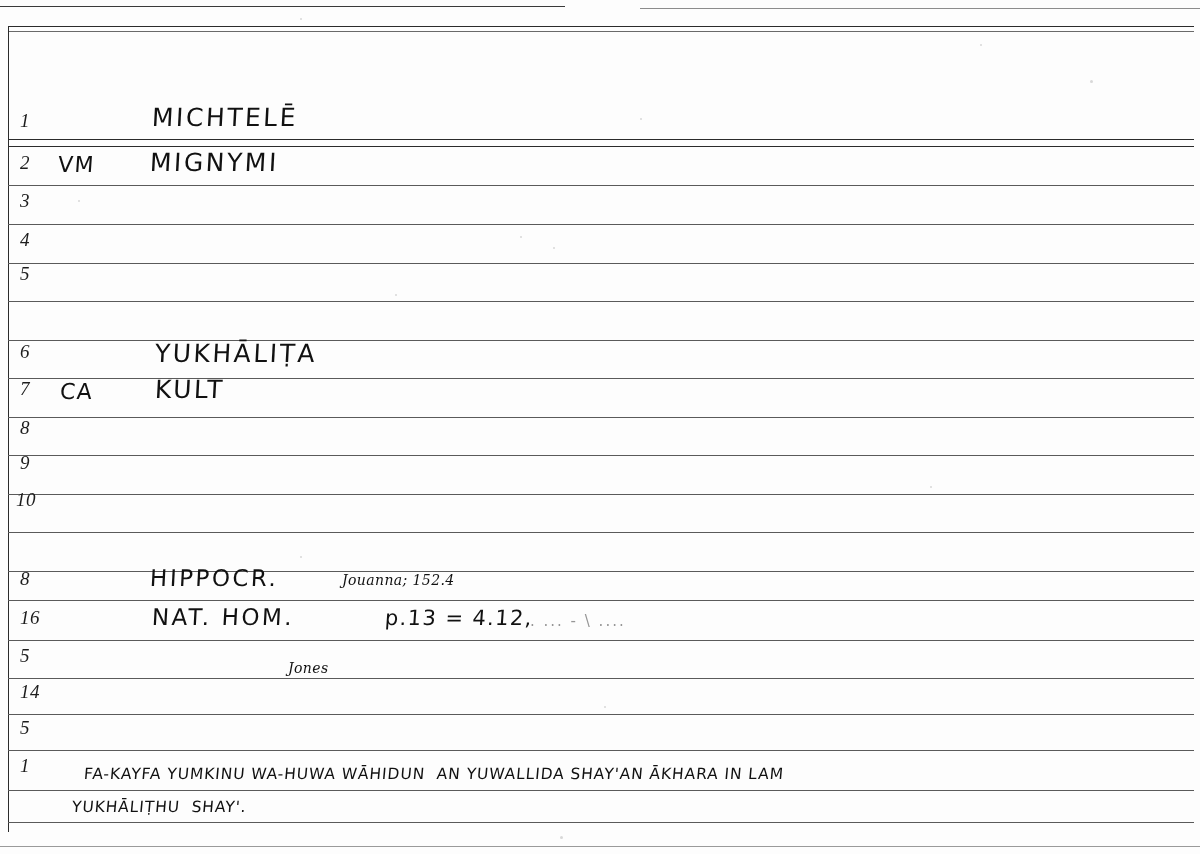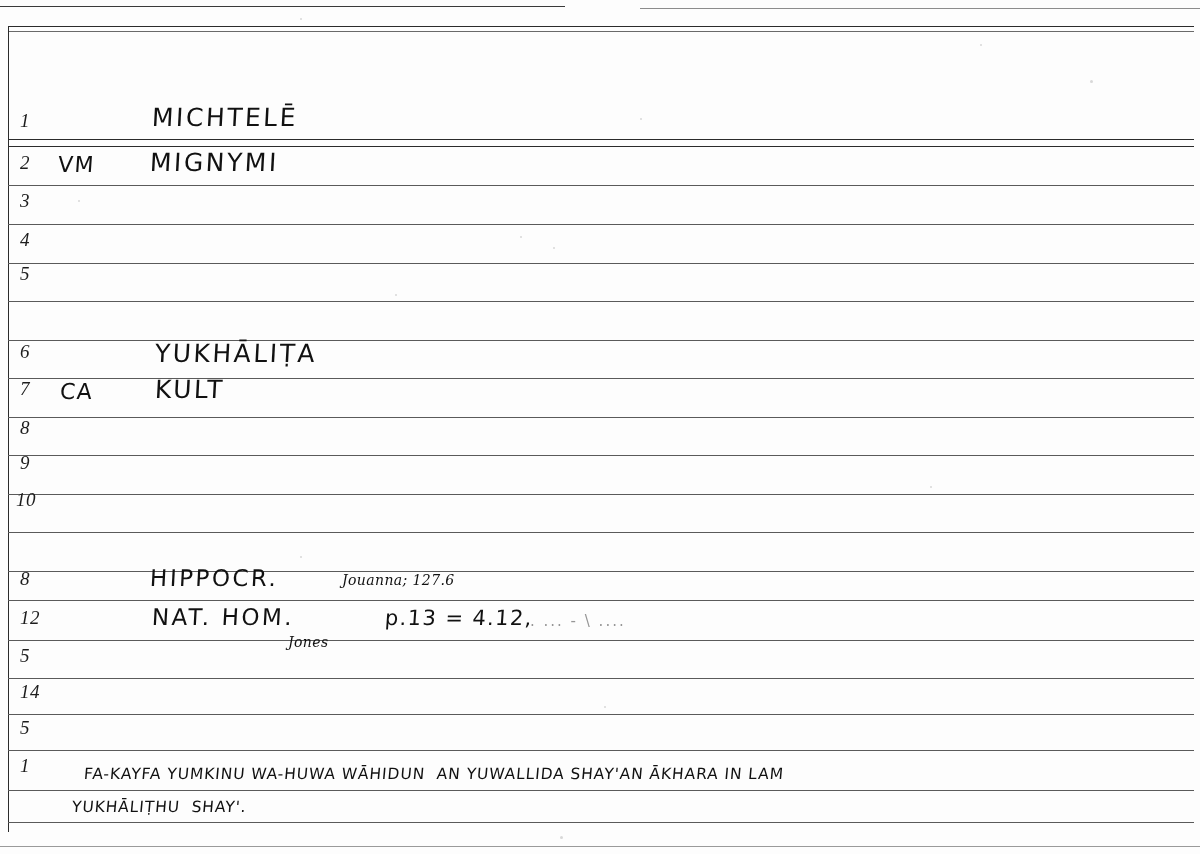--- a/index.html
+++ b/index.html
@@ -173,44 +173,44 @@
   <div class="lineno" style="top:152px;">2</div>
   <div class="lineno" style="top:190px;">3</div>
   <div class="lineno" style="top:229px;">4</div>
   <div class="lineno" style="top:263px;">5</div>
   <div class="lineno" style="top:341px;">6</div>
   <div class="lineno" style="top:378px;">7</div>
   <div class="lineno" style="top:417px;">8</div>
   <div class="lineno" style="top:452px;">9</div>
   <div class="lineno" style="top:489px; left:16px;">10</div>
   <div class="lineno" style="top:568px;">8</div>
-  <div class="lineno" style="top:607px;">12</div>
+  <div class="lineno" style="top:607px;">16</div>
   <div class="lineno" style="top:645px;">5</div>
   <div class="lineno" style="top:681px;">14</div>
   <div class="lineno" style="top:717px;">5</div>
   <div class="lineno" style="top:755px;">1</div>
 
   <div class="hand cap" style="top:103px; left:152px;">MICHTELĒ</div>
 
   <div class="hand capsm" style="top:152px; left:58px;">VM</div>
   <div class="hand cap" style="top:148px; left:150px;">MIGNYMI</div>
 
   <div class="hand cap" style="top:339px; left:155px;">YUKHĀLIṬA</div>
 
   <div class="hand capsm" style="top:379px; left:60px;">CA</div>
   <div class="hand cap" style="top:375px; left:155px;">KULT</div>
 
   <div class="hand cap" style="top:565px; left:150px; font-size:23px;">HIPPOCR.</div>
-  <div class="hand small" style="top:572px; left:342px;">Jouanna; 127.6</div>
+  <div class="hand small" style="top:572px; left:342px;">Jouanna; 152.4</div>
 
   <div class="hand cap" style="top:604px; left:152px; font-size:23px;">NAT. HOM.</div>
   <div class="hand capsm" style="top:606px; left:385px; font-size:21px;">p.13 = 4.12,</div>
   <div class="smudge" style="top:612px; left:530px;">. ... - \ ....</div>
 
-  <div class="hand small" style="top:634px; left:288px;">Jones</div>
+  <div class="hand small" style="top:660px; left:288px;">Jones</div>
 
   <div class="hand trans" style="top:765px; left:84px;">FA-KAYFA YUMKINU WA-HUWA WĀHIDUN  AN YUWALLIDA SHAY'AN ĀKHARA IN LAM</div>
   <div class="hand trans" style="top:798px; left:72px;">YUKHĀLIṬHU  SHAY'.</div>
 
   <div class="speck" style="top:18px;  left:300px; width:2px; height:2px;"></div>
   <div class="speck" style="top:80px;  left:1090px; width:3px; height:3px;"></div>
   <div class="speck" style="top:200px; left:78px;  width:2px; height:2px;"></div>
   <div class="speck" style="top:236px; left:520px; width:2px; height:2px;"></div>
   <div class="speck" style="top:247px; left:553px; width:2px; height:2px;"></div>
   <div class="speck" style="top:294px; left:395px; width:2px; height:2px;"></div>

